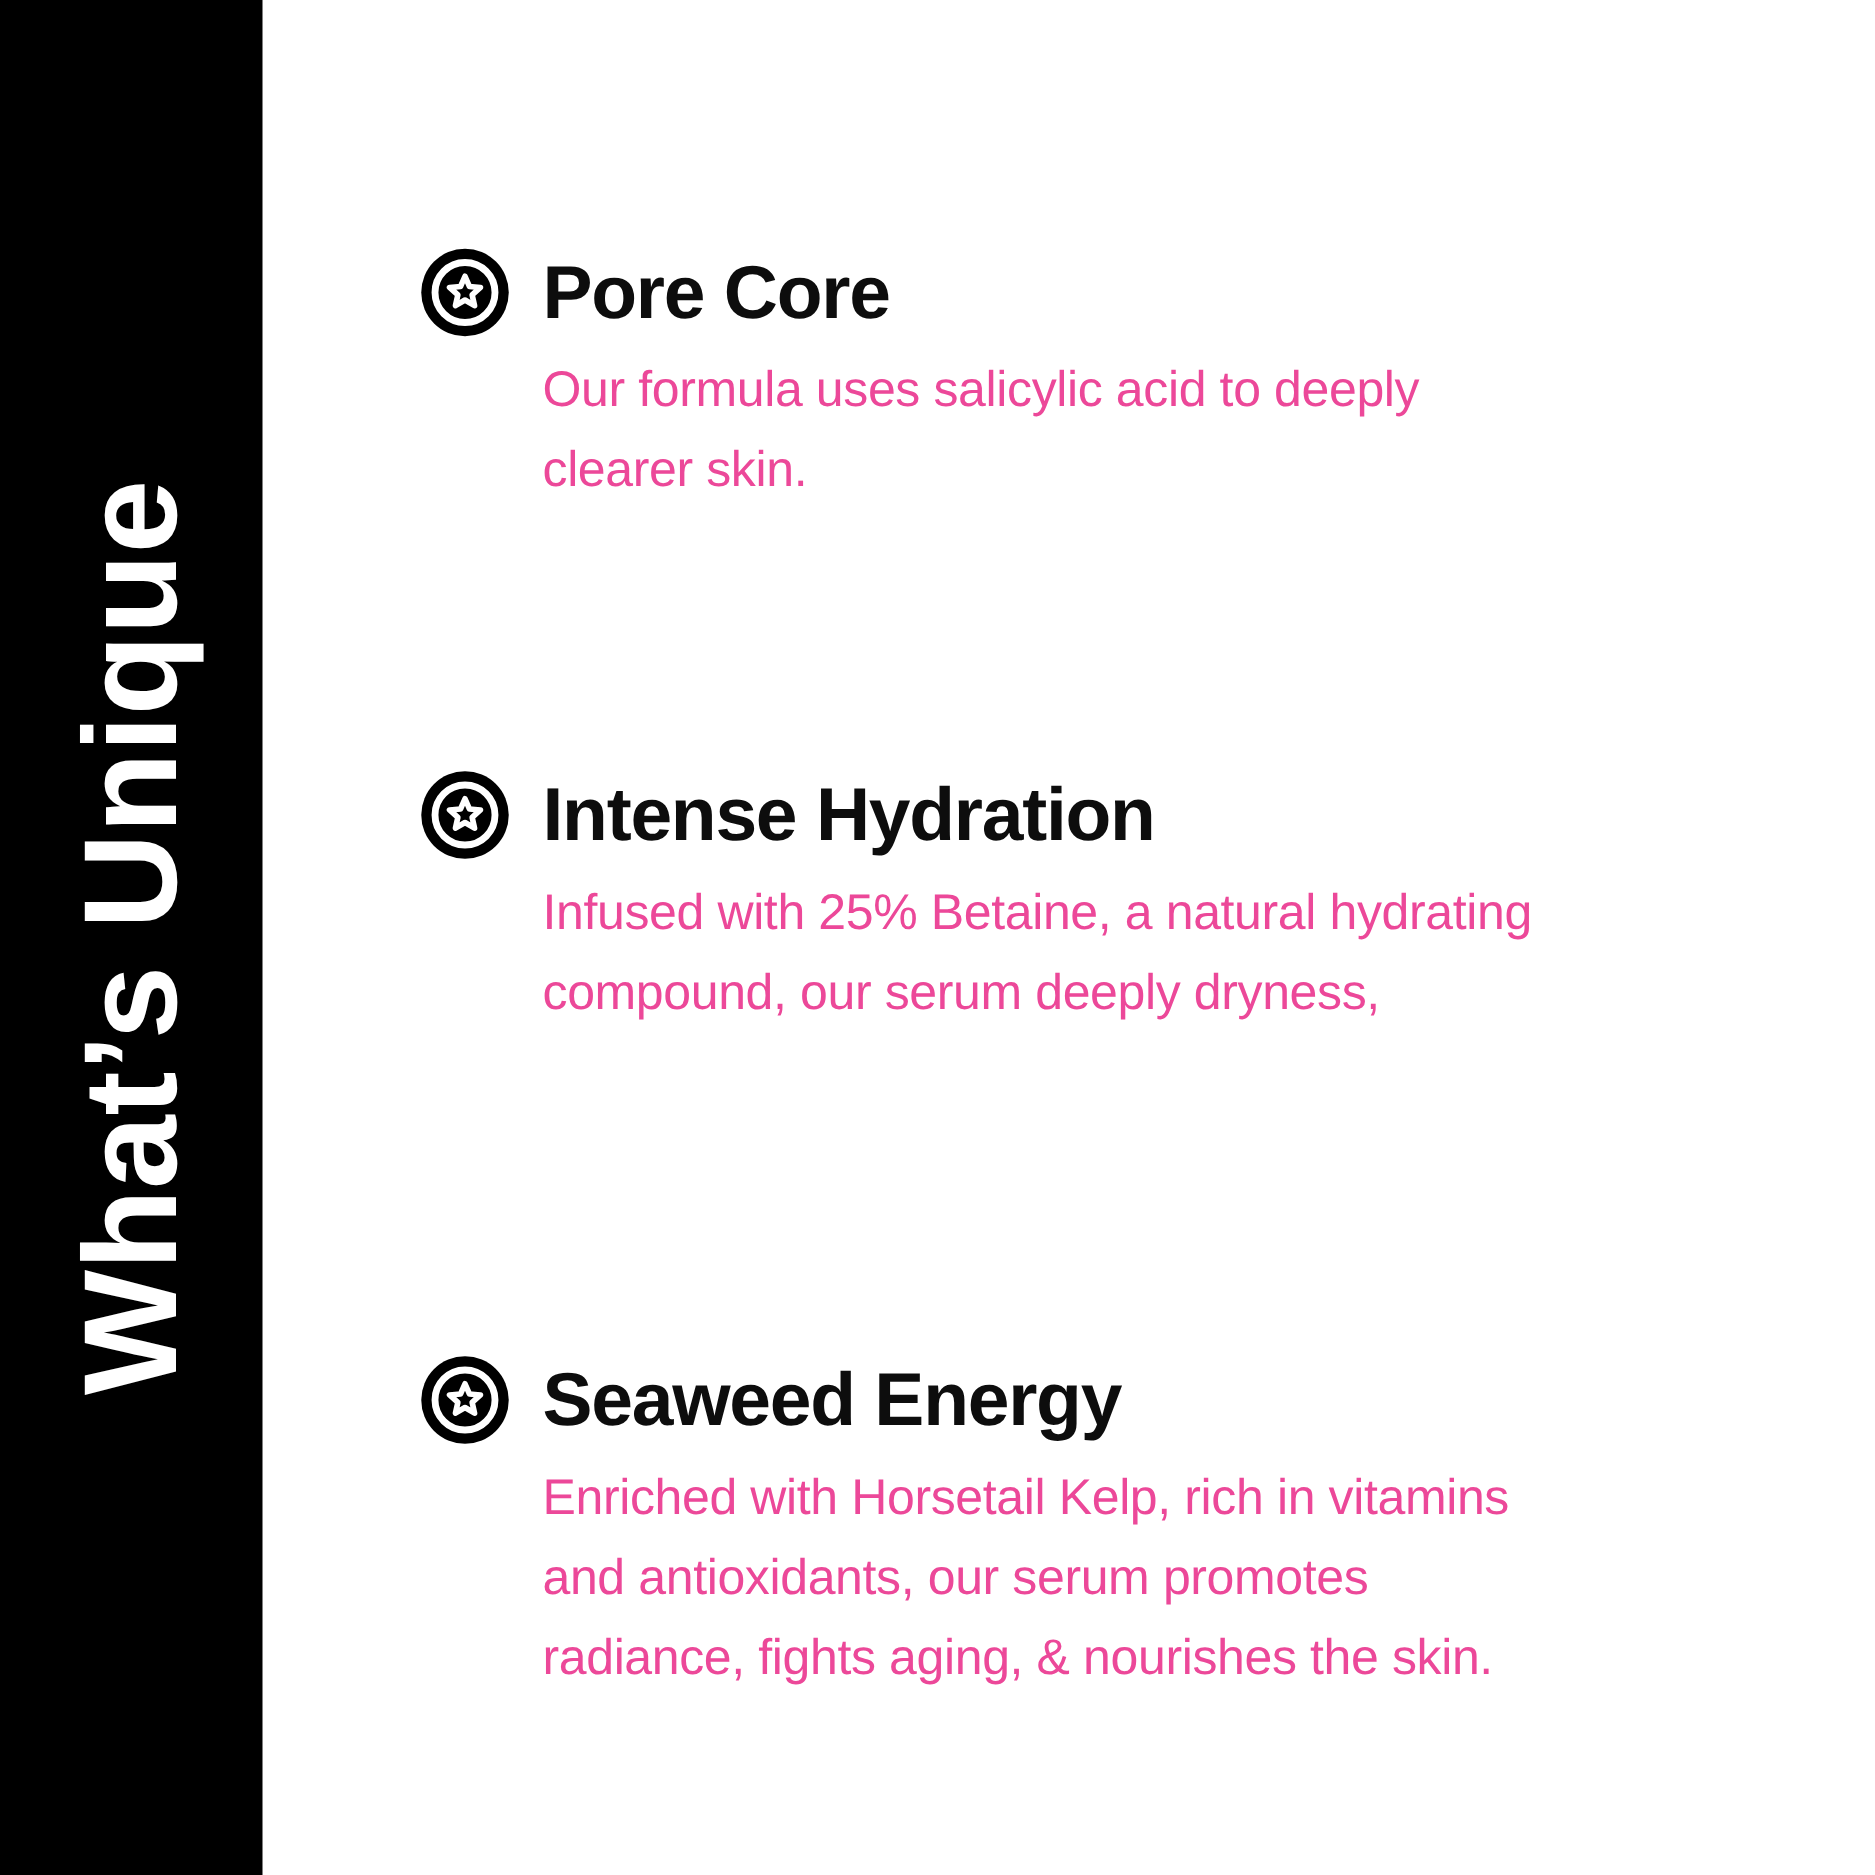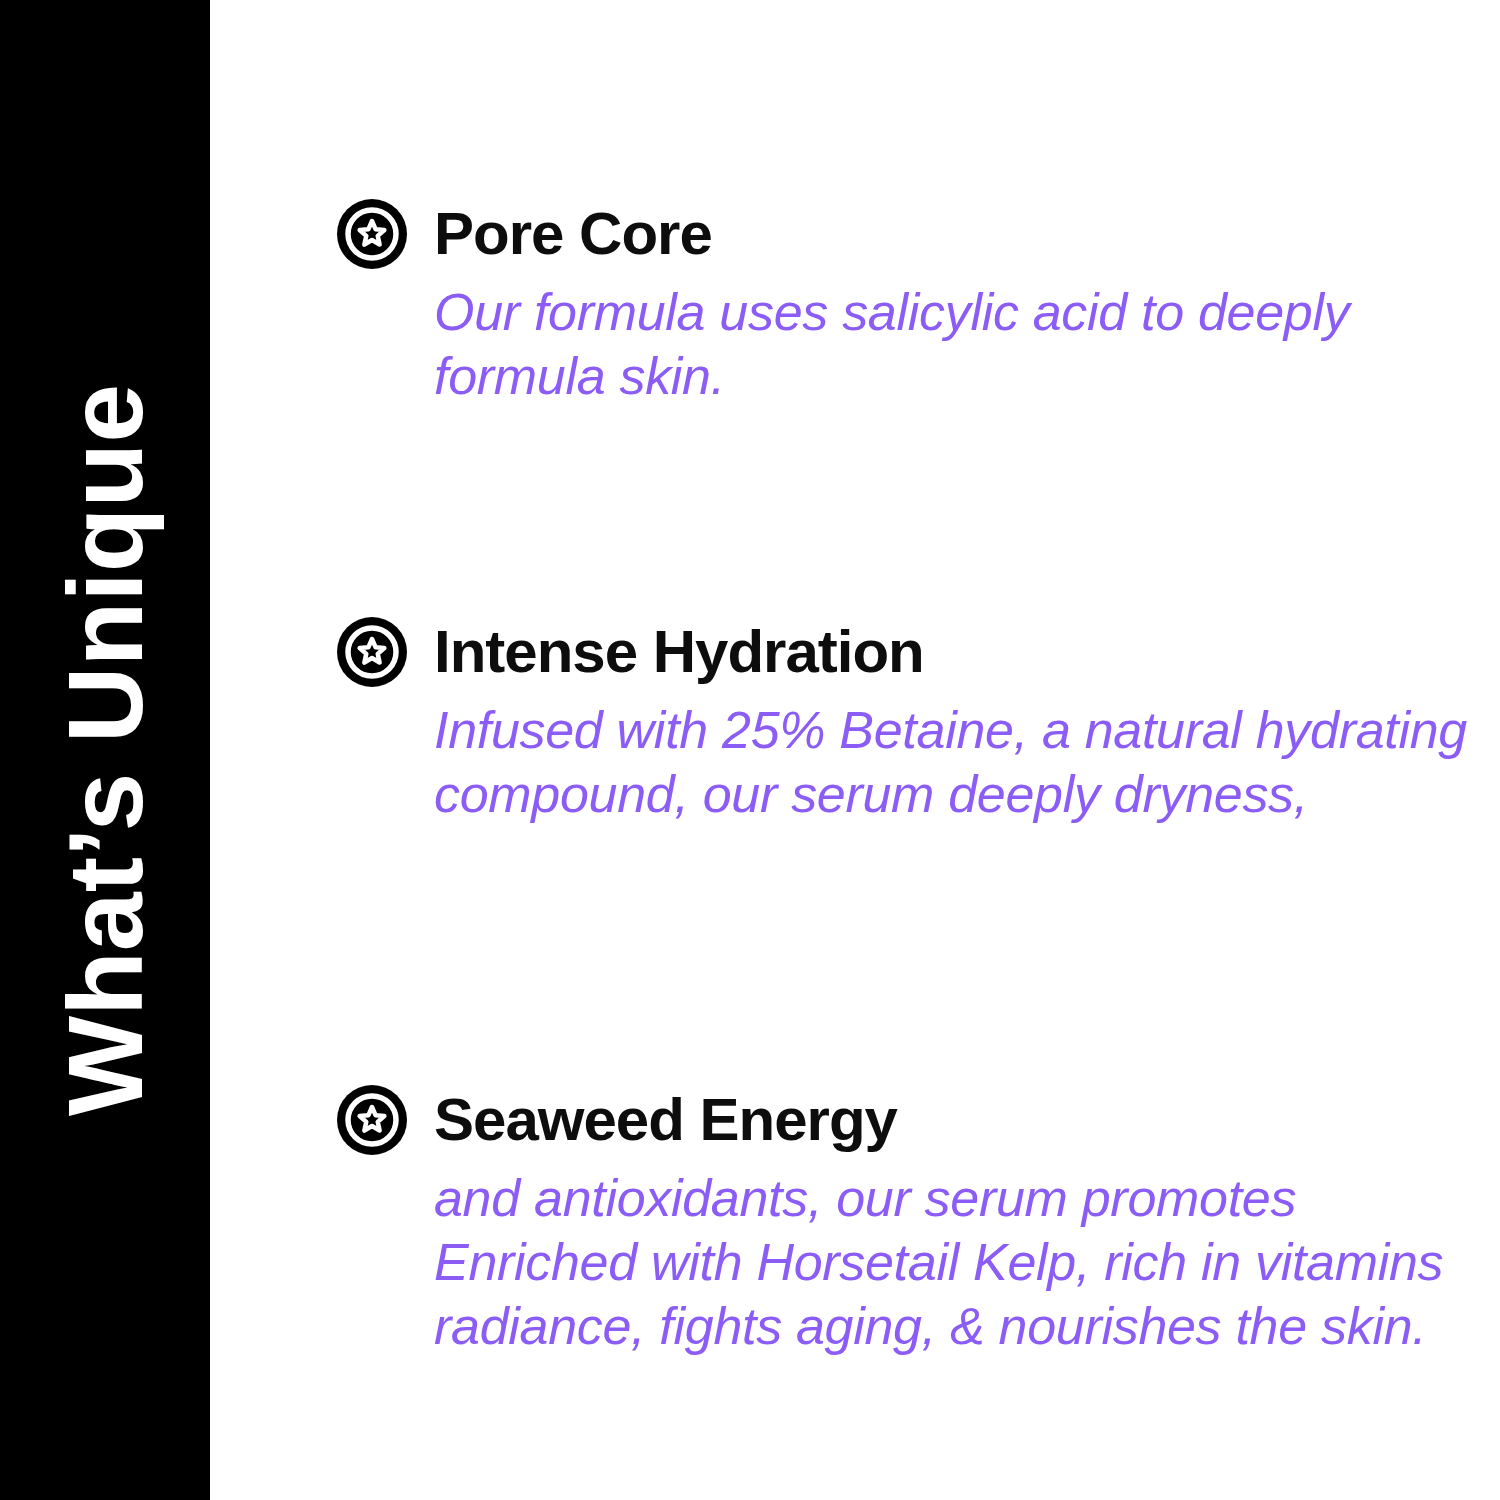--- a/index.html
+++ b/index.html
@@ -73,25 +73,24 @@
     font-size: 60px;
     font-weight: 700;
     color: #0d0d0d;
     letter-spacing: -1px;
     line-height: 72px;
     white-space: nowrap;
   }
 
   .feature-body {
     margin: 10px 0 0 98px; 
-    font-size: 52px;
+    font-size: 40px;
     font-weight: 400;
-    color: #8b5cf6;
+    color: #ec4899;
     letter-spacing: -0.3px;
-    font-style: italic;
   }
   .feature-body .line {
     line-height: 64px;
     white-space: nowrap;
   }
 </style>
 </head>
 <body>
 
 <div class="canvas">
@@ -108,21 +107,21 @@
           <svg viewBox="0 0 72 72" xmlns="http://www.w3.org/2000/svg">
             <circle cx="36" cy="36" r="35" fill="#000000"></circle>
             <circle cx="36" cy="36" r="24" fill="none" stroke="#ffffff" stroke-width="5.5"></circle>
             <path d="M36 23 L39.53 31.15 L48.36 31.98 L41.71 37.85 L43.64 46.52 L36 42 L28.36 46.52 L30.29 37.85 L23.64 31.98 L32.47 31.15 Z" fill="#000000" stroke="#ffffff" stroke-width="4.5" stroke-linejoin="round"></path>
           </svg>
         </span>
         <h2 class="feature-title">Pore Core</h2>
       </div>
       <div class="feature-body">
         <div class="line">Our formula uses salicylic acid to deeply</div>
-        <div class="line">formula skin.</div>
+        <div class="line">clearer skin.</div>
       </div>
     </section>
 
     <section class="feature feature-s2">
       <div class="feature-header">
         <span class="badge">
           <svg viewBox="0 0 72 72" xmlns="http://www.w3.org/2000/svg">
             <circle cx="36" cy="36" r="35" fill="#000000"></circle>
             <circle cx="36" cy="36" r="24" fill="none" stroke="#ffffff" stroke-width="5.5"></circle>
             <path d="M36 23 L39.53 31.15 L48.36 31.98 L41.71 37.85 L43.64 46.52 L36 42 L28.36 46.52 L30.29 37.85 L23.64 31.98 L32.47 31.15 Z" fill="#000000" stroke="#ffffff" stroke-width="4.5" stroke-linejoin="round"></path>
@@ -141,20 +140,20 @@
         <span class="badge">
           <svg viewBox="0 0 72 72" xmlns="http://www.w3.org/2000/svg">
             <circle cx="36" cy="36" r="35" fill="#000000"></circle>
             <circle cx="36" cy="36" r="24" fill="none" stroke="#ffffff" stroke-width="5.5"></circle>
             <path d="M36 23 L39.53 31.15 L48.36 31.98 L41.71 37.85 L43.64 46.52 L36 42 L28.36 46.52 L30.29 37.85 L23.64 31.98 L32.47 31.15 Z" fill="#000000" stroke="#ffffff" stroke-width="4.5" stroke-linejoin="round"></path>
           </svg>
         </span>
         <h2 class="feature-title">Seaweed Energy</h2>
       </div>
       <div class="feature-body">
+        <div class="line">Enriched with Horsetail Kelp, rich in vitamins</div>
         <div class="line">and antioxidants, our serum promotes</div>
-        <div class="line">Enriched with Horsetail Kelp, rich in vitamins</div>
         <div class="line">radiance, fights aging, &amp; nourishes the skin.</div>
       </div>
     </section>
 
   </main>
 </div>
 
 </body></html>

